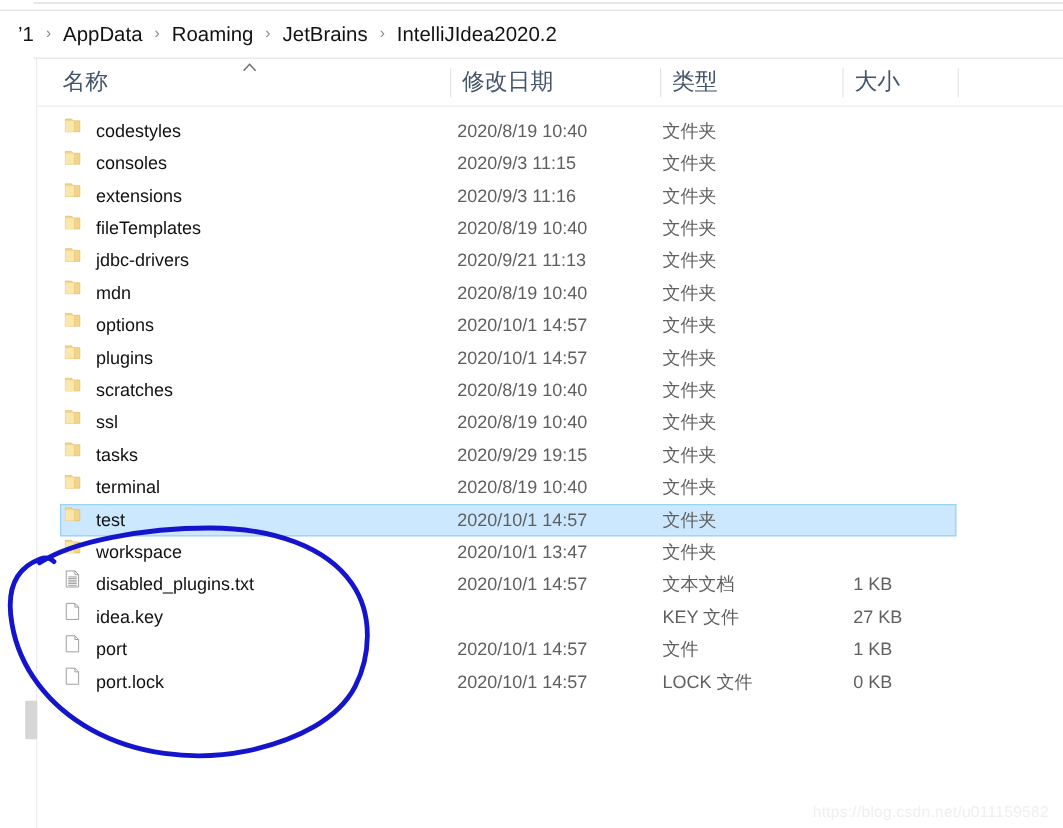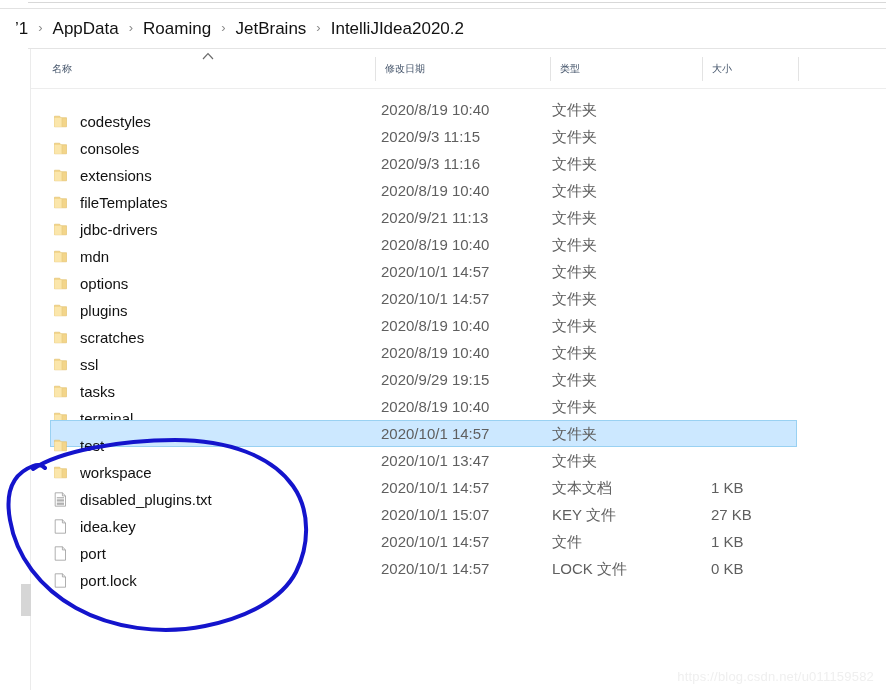--- a/index.html
+++ b/index.html
@@ -69,21 +69,21 @@
     top: 49px;
     width: 855px;
     height: 39px;
   }
   .col-head {
     position: absolute;
     top: 0;
     height: 39px;
     display: flex;
     align-items: center;
-    font-size: 10px;
+    font-size: 19px;
     color: #3d5a80;
     color: #44546a;
   }
   .col-head .lbl { line-height: 39px; }
   .col-divider {
     position: absolute;
     top: 8px;
     width: 1px;
     height: 24px;
     background: #e3e3e3;
@@ -131,22 +131,20 @@
     line-height: 27px;
     font-size: 15px;
     white-space: nowrap;
     overflow: hidden;
   }
   .cell-name {
     left: 21px;
     width: 330px;
     color: #111111;
     display: flex;
-    align-items: center;
-    margin-top: 12px;
   }
   .cell-name .nm { line-height: 27px; }
   .cell-date {
     left: 350px;
     width: 190px;
     color: #5f5f5f;
   }
   .cell-type {
     left: 521px;
     width: 150px;
@@ -451,21 +449,20 @@
       <div class="cell cell-size">1 KB</div>
     </div>
     <div class="row">
       <div class="cell cell-name">
         <svg class="icon" viewBox="0 0 17 17">
           <path d="M3.2 1.8 h7.2 l3.1 3.1 v10.3 h-10.3 z" fill="#ffffff" stroke="#9b9b9b" stroke-width="0.8"></path>
           <path d="M10.4 1.8 v3.1 h3.1" fill="none" stroke="#9b9b9b" stroke-width="0.8"></path>
         </svg>
         <span class="nm">idea.key</span>
       </div>
-      <div class="cell cell-date">2020/10/1 15:07</div>
       <div class="cell cell-type">KEY 文件</div>
       <div class="cell cell-size">27 KB</div>
     </div>
     <div class="row">
       <div class="cell cell-name">
         <svg class="icon" viewBox="0 0 17 17">
           <path d="M3.2 1.8 h7.2 l3.1 3.1 v10.3 h-10.3 z" fill="#ffffff" stroke="#9b9b9b" stroke-width="0.8"></path>
           <path d="M10.4 1.8 v3.1 h3.1" fill="none" stroke="#9b9b9b" stroke-width="0.8"></path>
         </svg>
         <span class="nm">port</span>

